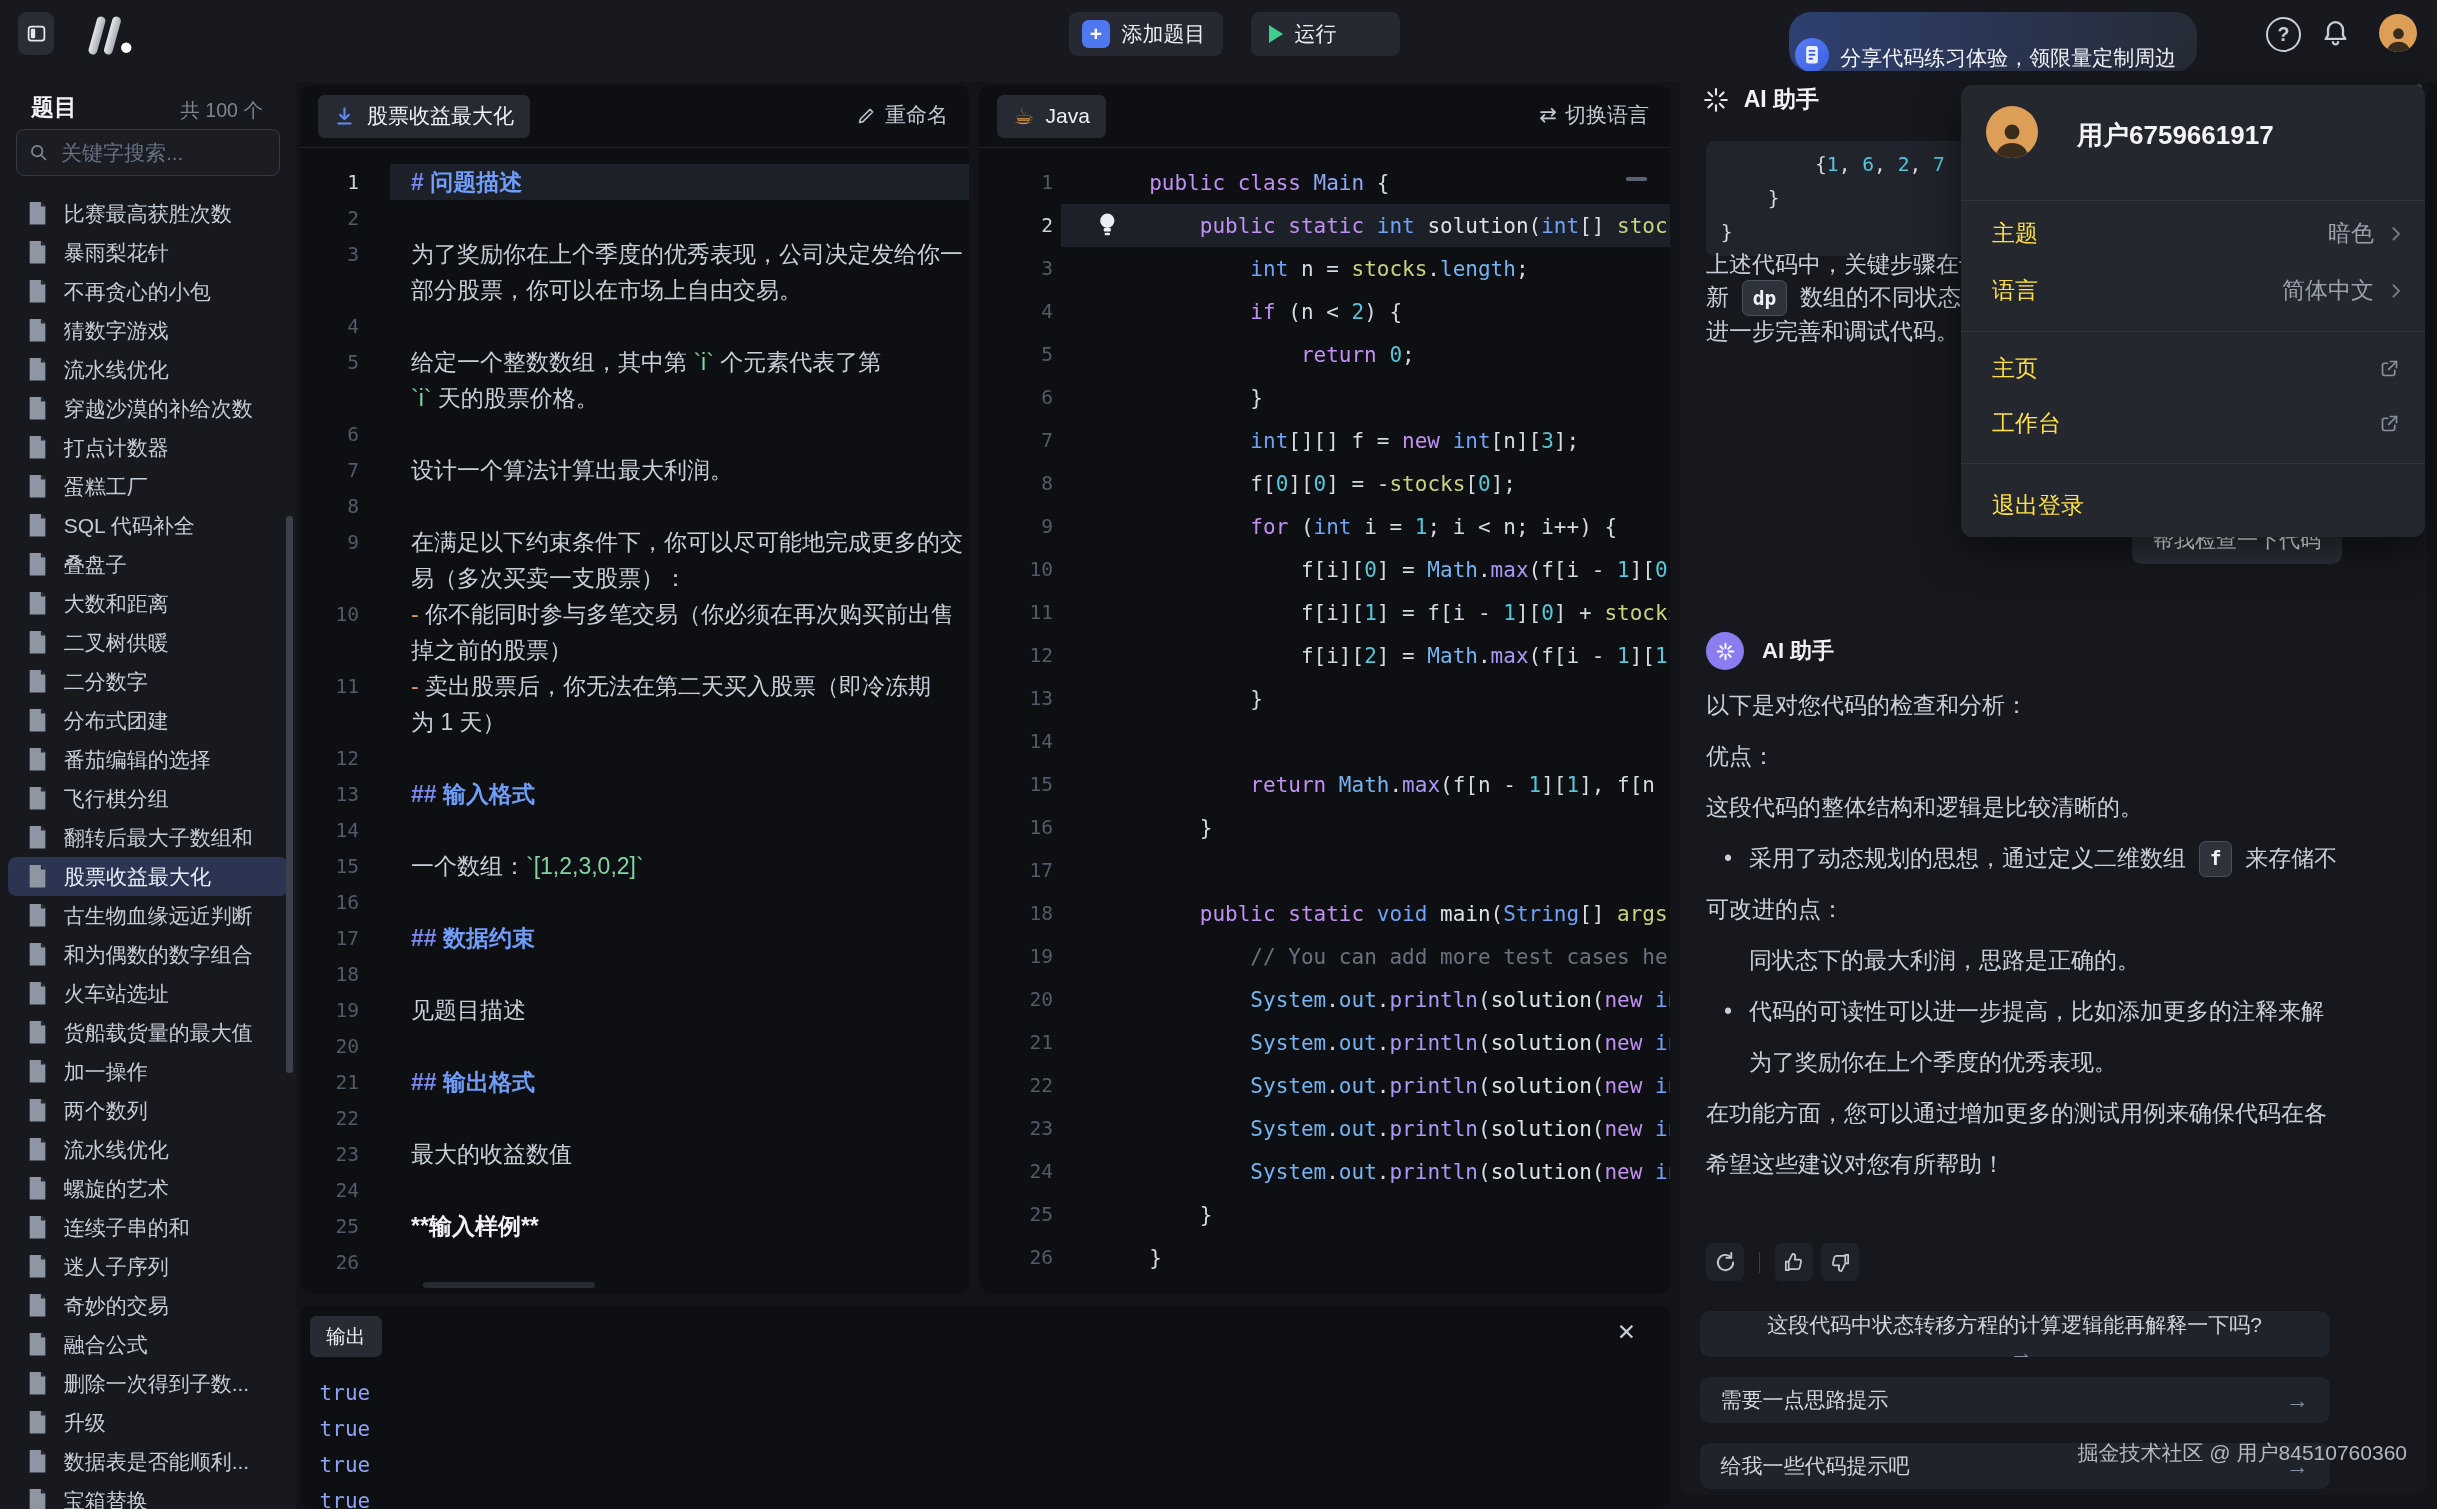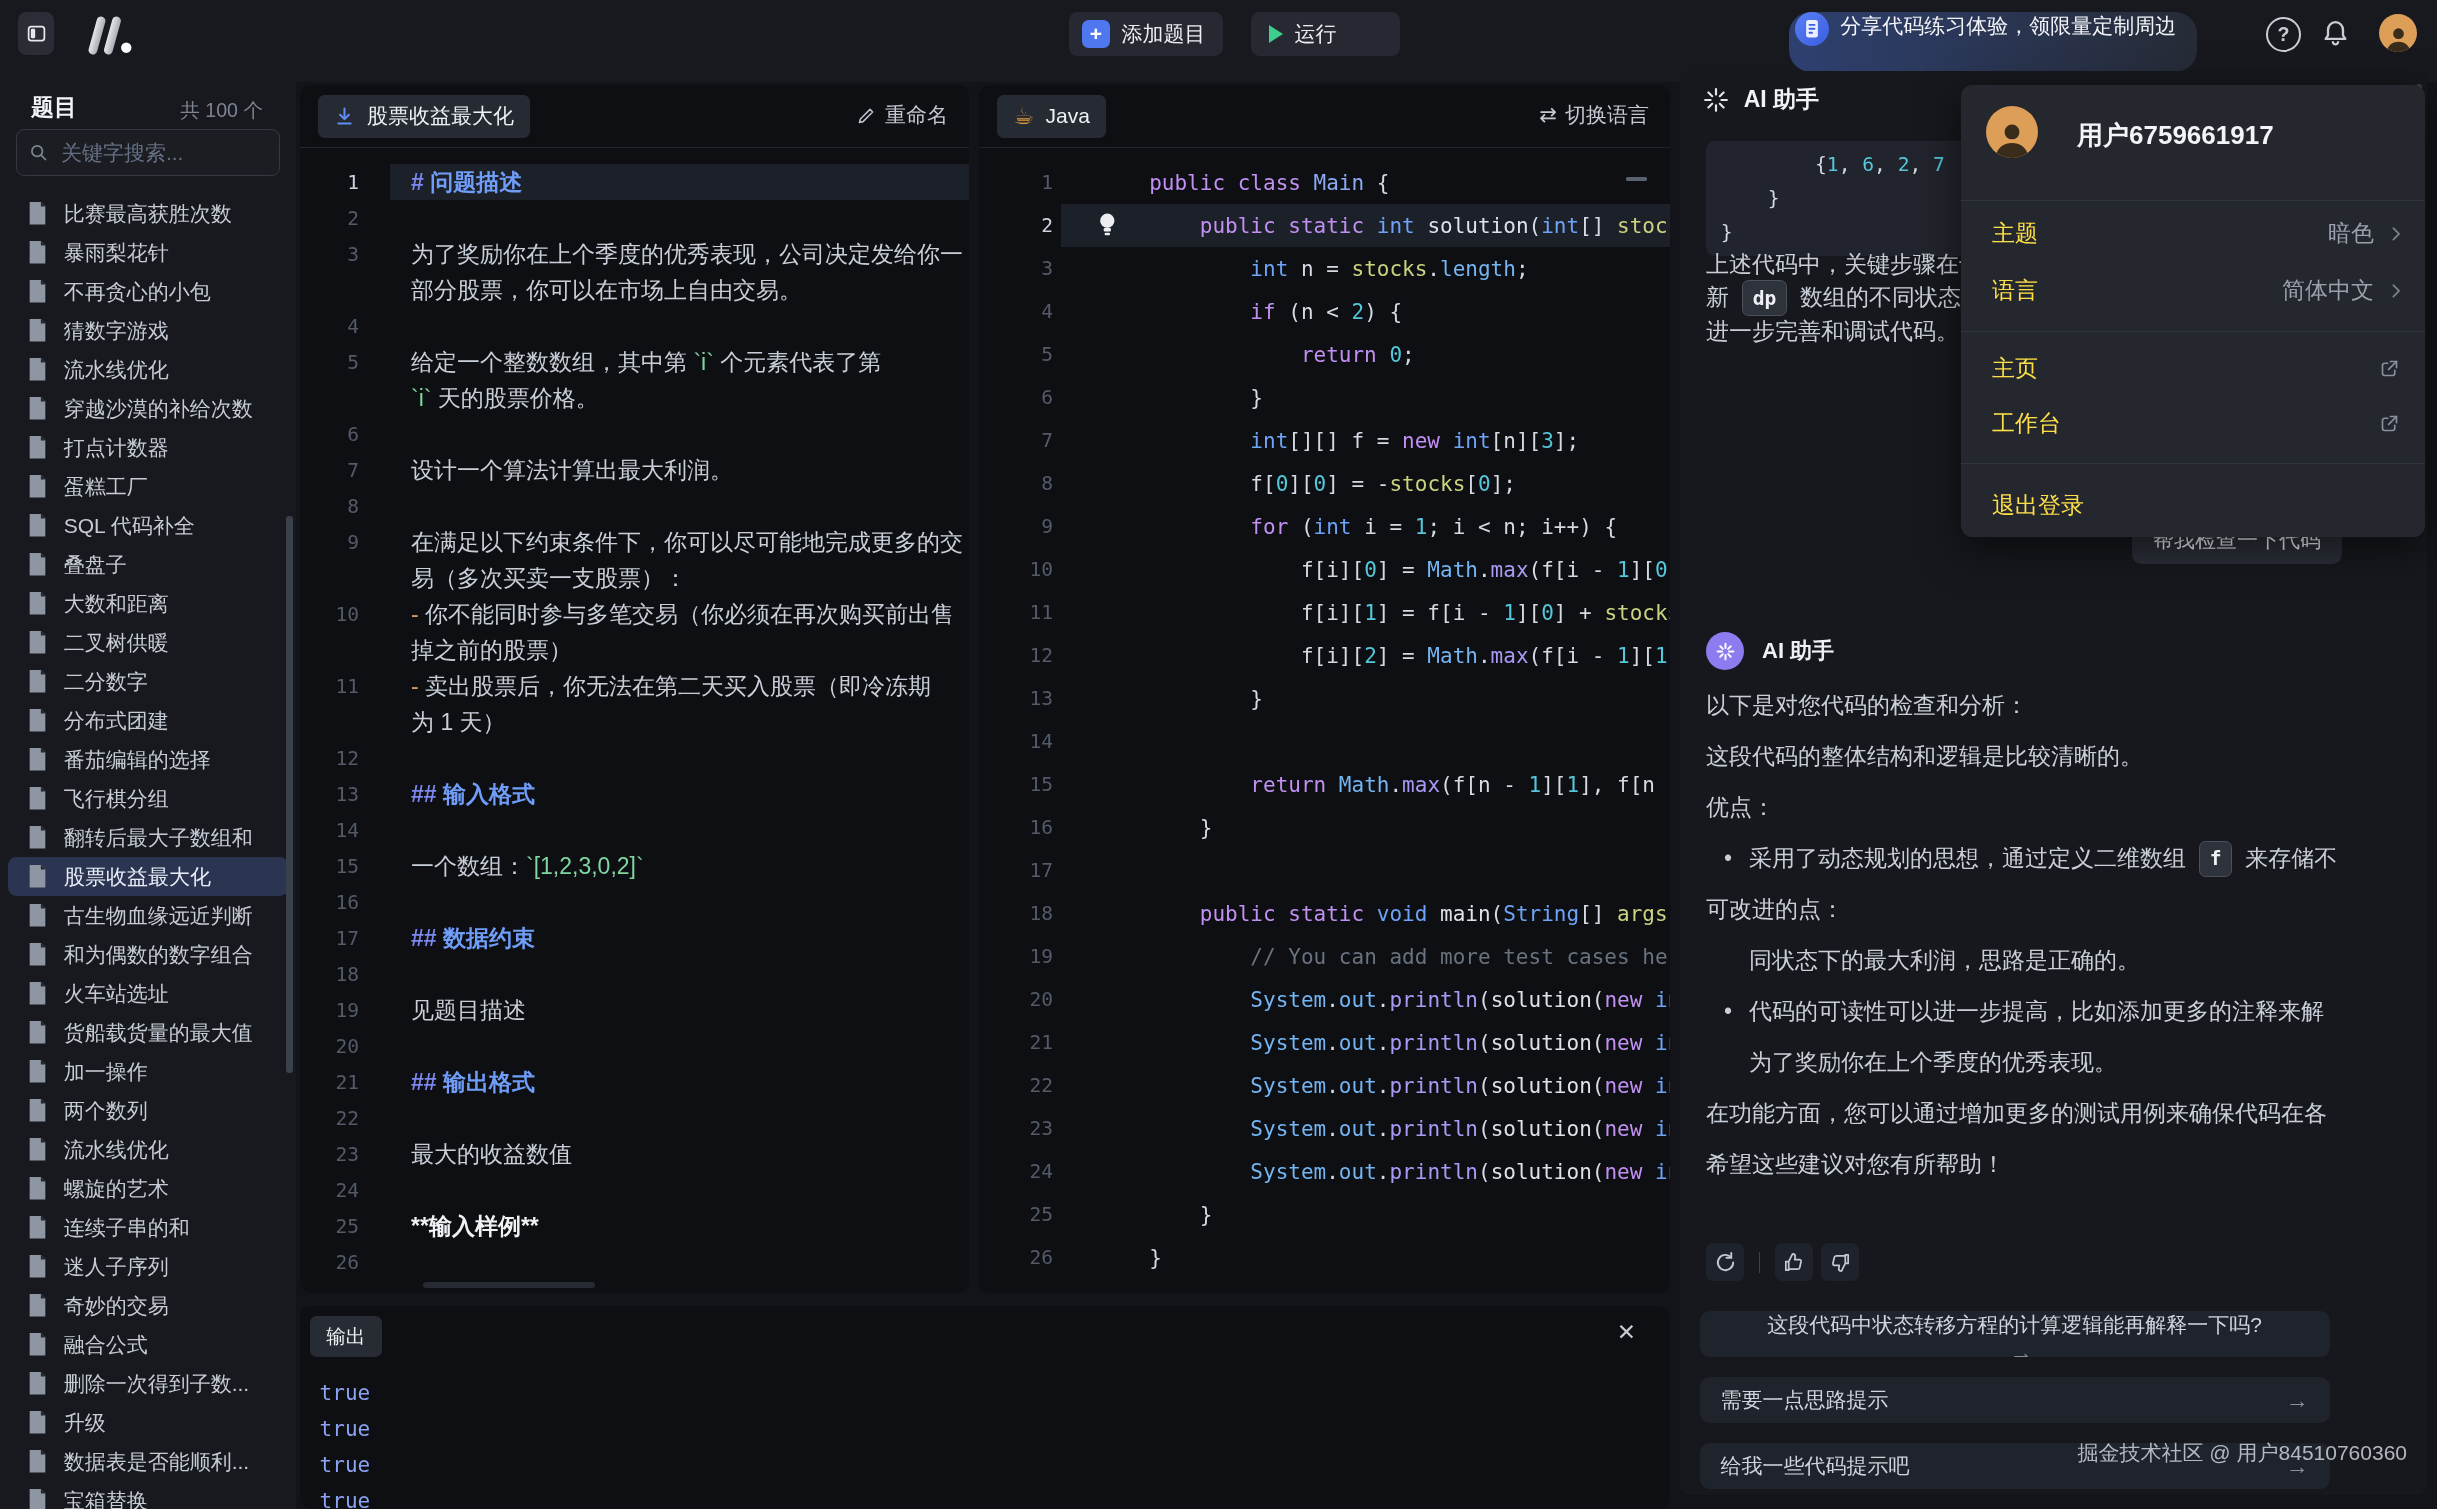--- a/index.html
+++ b/index.html
@@ -12,21 +12,21 @@
   #toggle-btn{position:absolute;left:18px;top:12.3px;width:36px;height:43px;background:#2a2d35;border-radius:8.2px;
               display:flex;align-items:center;justify-content:center;}
   #logo{position:absolute;left:83px;top:16.4px;width:54px;height:39px;}
   .bar-btn{position:absolute;top:11.5px;height:44px;background:#262931;border-radius:8.2px;display:flex;align-items:center;
            gap:11.5px;padding:0 18px;color:#eceef2;font-size:21px;}
   #add-btn{left:1069px;width:128px;padding:0 13px;}
   #run-btn{left:1251px;width:113px;padding:0 18px;}
   .plus-box{width:28px;height:28px;border-radius:6.5px;background:var(--accent-blue,#4f78f0);color:#fff;
             display:flex;align-items:center;justify-content:center;font-size:21px;font-weight:bold;}
   .play-tri{width:0;height:0;border-left:14px solid var(--run-green,#3ecf8e);border-top:9px solid transparent;border-bottom:9px solid transparent;}
-  #banner{position:absolute;left:1789px;top:11.5px;height:60px;border-radius:22px;display:flex;align-items:flex-start;gap:11.5px;
+  #banner{position:absolute;left:1789px;top:11.5px;height:60px;border-radius:22px;display:flex;align-items:flex-end;gap:11.5px;
           padding:0 21px 0 5.7px;background:linear-gradient(90deg,#2e4070,#262b36);color:#f2f4f8;font-size:21px;}
   .banner-ic{width:34px;height:34px;border-radius:50%;background:linear-gradient(135deg,#5a7ef5,#3a5fe0);
              display:flex;align-items:center;justify-content:center;}
   #help-btn{position:absolute;left:2266px;top:17px;width:31px;height:31px;border:2px solid #c9cdd5;border-radius:50%;
             color:#c9cdd5;font-size:19.6px;font-weight:bold;display:flex;align-items:center;justify-content:center;}
   #bell-btn{position:absolute;left:2320px;top:16.4px;}
   #avatar-btn{position:absolute;left:2379px;top:14px;width:38px;height:38px;border-radius:50%;background:var(--avatar-orange,#dd9e58);
               display:flex;align-items:flex-end;justify-content:center;overflow:hidden;}
 
   
@@ -835,22 +835,22 @@
     <div id="ai-msg-head">
       <span id="ai-msg-avatar">
         <svg width="21" height="21" viewBox="0 0 24 24" stroke="#ffffff" stroke-width="2.2" stroke-linecap="round">
             <path d="M12 3v5M12 16v5M3 12h5M16 12h5M6 6l3 3M15 15l3 3M18 6l-3 3M9 15l-3 3"></path>
           </svg>
       </span>
       <span id="ai-msg-name">AI 助手</span>
     </div>
     <div id="ai-message">
         <div class="msg-line"><span class="tk-t">以下是对您代码的检查和分析：</span></div>
+        <div class="msg-line"><span class="tk-t">优点：</span></div>
         <div class="msg-line"><span class="tk-t">这段代码的整体结构和逻辑是比较清晰的。</span></div>
-        <div class="msg-line"><span class="tk-t">优点：</span></div>
         <div class="msg-line bullet"><span class="tk-t">采用了动态规划的思想，通过定义二维数组 </span><span class="inline-chip">f</span><span class="tk-t"> 来存储不</span></div>
         <div class="msg-line"><span class="tk-t">可改进的点：</span></div>
         <div class="msg-line ind"><span class="tk-t">同状态下的最大利润，思路是正确的。</span></div>
         <div class="msg-line bullet"><span class="tk-t">代码的可读性可以进一步提高，比如添加更多的注释来解</span></div>
         <div class="msg-line ind"><span class="tk-t">为了奖励你在上个季度的优秀表现。</span></div>
         <div class="msg-line"><span class="tk-t">在功能方面，您可以通过增加更多的测试用例来确保代码在各</span></div>
         <div class="msg-line"><span class="tk-t">希望这些建议对您有所帮助！</span></div>
       </div>
     <div id="ai-actions">
       <div class="act-btn">

